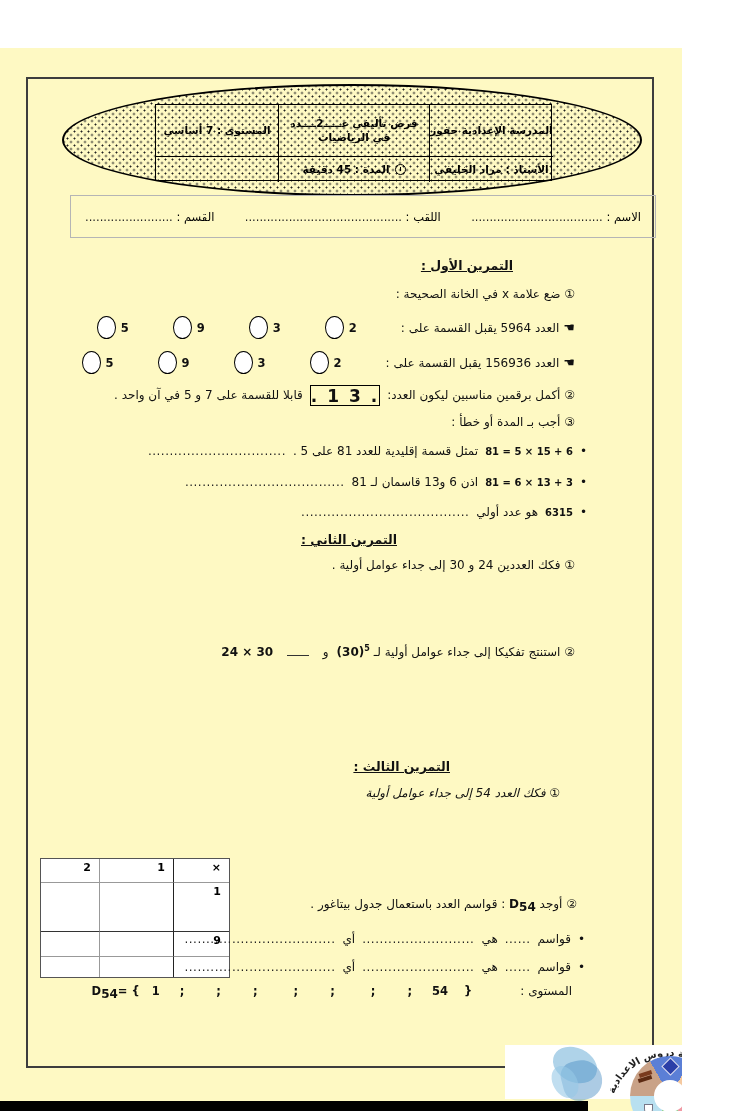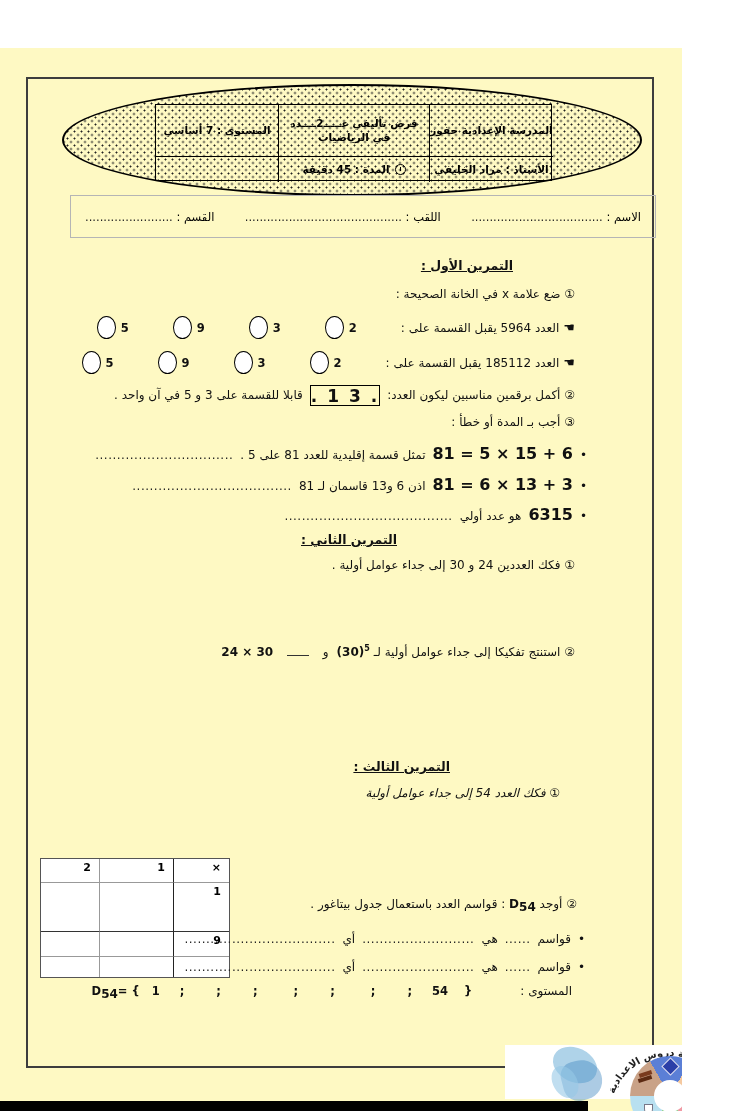--- a/index.html
+++ b/index.html
@@ -38,21 +38,21 @@
   .extitle { font-weight:bold; text-decoration:underline; font-size:12.5px; }
   .optrow { display:flex; direction:rtl; align-items:center; }
   .opt { display:inline-flex; direction:ltr; align-items:center; gap:5px; margin-right:44px; }
   .opt:first-of-type { margin-right:22px; }
   .oval { display:inline-block; width:19px; height:23px; border:1.4px solid #000; border-radius:50%; background:#fff; }
   .onum { font-weight:bold; font-size:11.5px; }
   .hand { font-size:13px; margin-left:4px; }
   .numbox { display:inline-block; direction:ltr; min-width:56px; height:21px; border:1.3px solid #000; text-align:center;
     font-size:17px; font-weight:bold; line-height:20px; margin:0 7px; letter-spacing:2px; vertical-align:middle; }
   .stmt { display:flex; direction:rtl; align-items:baseline; gap:7px; }
-  .stmt .math { direction:ltr; unicode-bidi:isolate; font-size:16px; font-weight:bold; }
+  .stmt .math { direction:ltr; unicode-bidi:isolate; font-size:10px; font-weight:bold; }
   .dots { letter-spacing:0.5px; color:#222; }
   .ltr { direction:ltr; unicode-bidi:isolate; }
   .dashline { display:inline-block; width:22px; border-bottom:1.5px solid #333; height:9px; margin:0 10px; }
   .bold { font-weight:bold; }
 
   
   .dtable { position:absolute; left:40px; top:810px; display:grid; grid-template-columns:58px 74px 56px;
     grid-template-rows:23px 49px 25px 21px; border:1.5px solid #555; z-index:3; background:#fff; }
   .dtable .c { border-left:1px solid #999; border-top:1px solid #999; display:flex; align-items:flex-start;
     justify-content:flex-end; padding:2px 8px 0 0; font-weight:bold; font-size:11px; }
@@ -157,41 +157,41 @@
         <span class="onum">9</span>
       </span>
     <span class="opt">
         <span class="oval"></span>
         <span class="onum">5</span>
       </span>
   </div>
 
   <div class="line optrow" style="top:303px; right:107px;">
     <span class="hand">☚</span>
-    <span>العدد 185112 يقبل القسمة على :</span>
+    <span>العدد 156936 يقبل القسمة على :</span>
     <span class="opt">
         <span class="oval"></span>
         <span class="onum">2</span>
       </span>
     <span class="opt">
         <span class="oval"></span>
         <span class="onum">3</span>
       </span>
     <span class="opt">
         <span class="oval"></span>
         <span class="onum">9</span>
       </span>
     <span class="opt">
         <span class="oval"></span>
         <span class="onum">5</span>
       </span>
   </div>
 
   <div class="line" style="top:337px; right:107px;">
-    <span>② أكمل برقمين مناسبين ليكون العدد:</span><span class="numbox">. 1 3 .</span><span>قابلا للقسمة على 3 و 5 في آن واحد .</span>
+    <span>② أكمل برقمين مناسبين ليكون العدد:</span><span class="numbox">. 1 3 .</span><span>قابلا للقسمة على 7 و 5 في آن واحد .</span>
   </div>
 
   <div class="line" style="top:367px; right:107px;">③ أجب بـ المدة أو خطأ :</div>
 
   <div class="line stmt" style="top:396px; right:95px;">
     <span>•</span>
     <span class="math">81 = 5 × 15 + 6</span>
     <span>تمثل قسمة إقليدية للعدد 81 على 5 .</span>
     <span class="dots">................................</span>
   </div>

